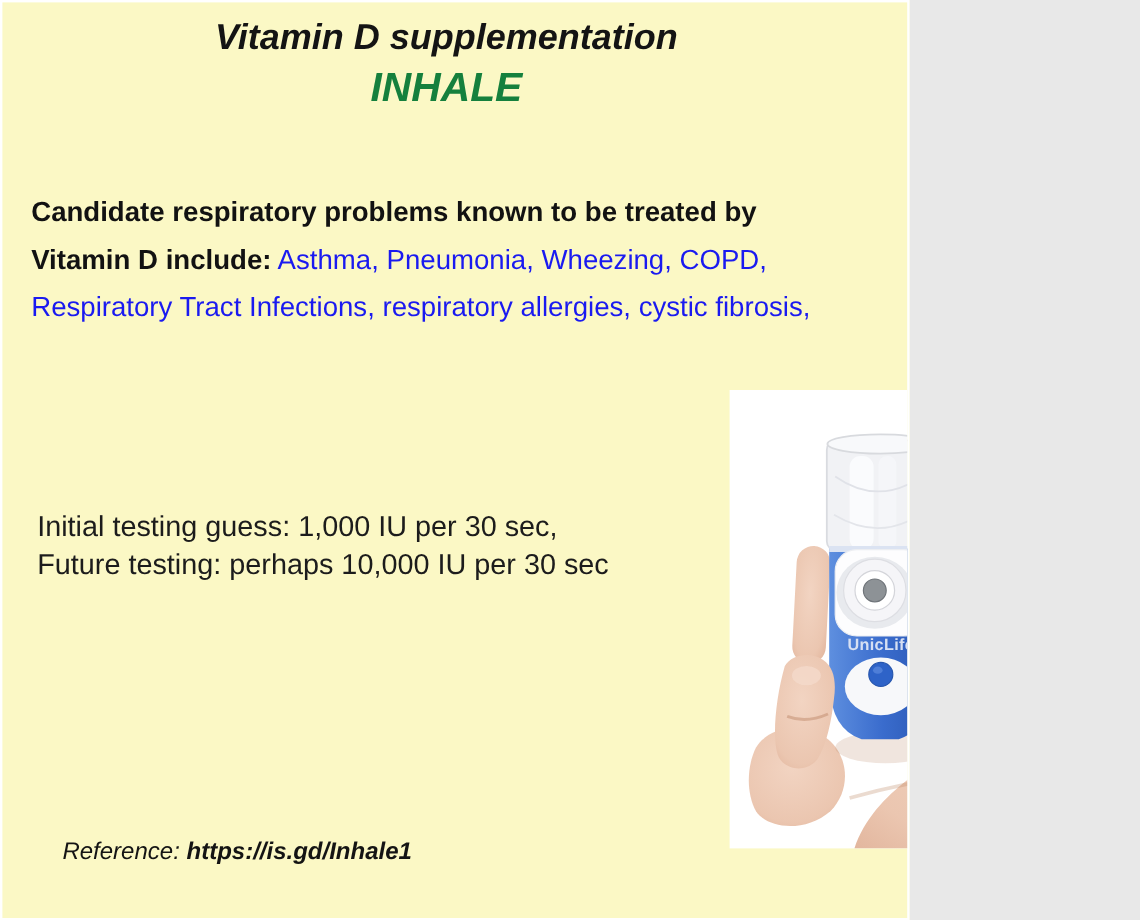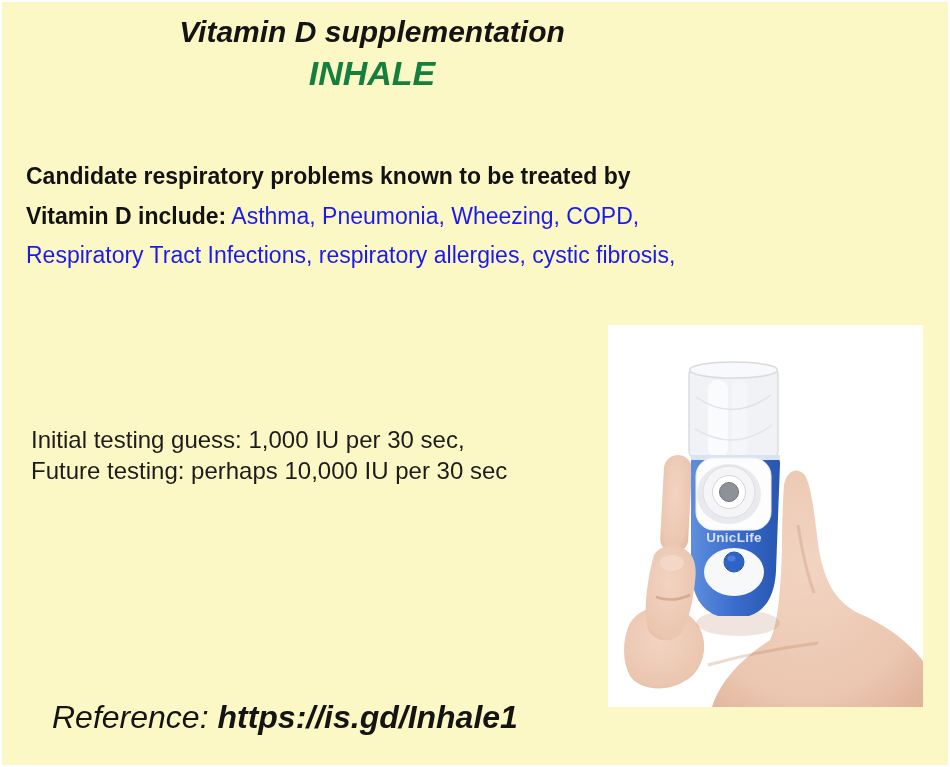--- a/index.html
+++ b/index.html
@@ -1,39 +1,39 @@
 <!DOCTYPE html>
 <html><head>
 <meta charset="utf-8">
 <style>
   html,body{margin:0;padding:0;}
   body{font-family:"Liberation Sans",sans-serif;background:#e8e8e8;}
   .slide{
-    position:relative;width:950px;height:767px;overflow:hidden;
+    position:relative;width:758px;height:767px;overflow:hidden;
     background:#FBF8C5;box-sizing:border-box;border:2px solid #ffffff;
   }
   .abs{position:absolute;}
   
   .title-block{left:48px;top:10px;width:644px;text-align:center;}
   .title-line{font-size:30px;font-weight:bold;font-style:italic;color:#141414;line-height:40px;white-space:nowrap;}
   .title-inhale{font-size:34px;font-weight:bold;font-style:italic;color:#15803d;line-height:42px;white-space:nowrap;}
   
   .intro{left:24px;top:155px;width:915px;font-size:23px;line-height:39.5px;}
   .intro div{white-space:nowrap;}
   .bold-black{font-weight:bold;color:#121212;}
   .blue{color:#1A1AF0;}
   
   .note{color:#1c1c1c;font-size:24px;line-height:30.5px;}
   .note div{white-space:nowrap;}
   .note-lung{left:33px;top:345px;}
   .note-dosing{left:29px;top:423px;}
   .note-guts{left:36px;top:543px;}
   .guts-bold{font-weight:bold;}
   
-  .reference{left:50px;top:697px;font-size:32px;font-style:italic;color:#141414;white-space:nowrap;}
+  .reference{left:50px;top:697px;font-size:20px;font-style:italic;color:#141414;white-space:nowrap;}
   .reference .url{font-weight:bold;}
   
   .photo{left:606px;top:323px;width:315px;height:382px;background:#ffffff;}
   .photo svg{display:block;}
 </style>
 </head>
 <body>
 
 <div class="slide">
 

